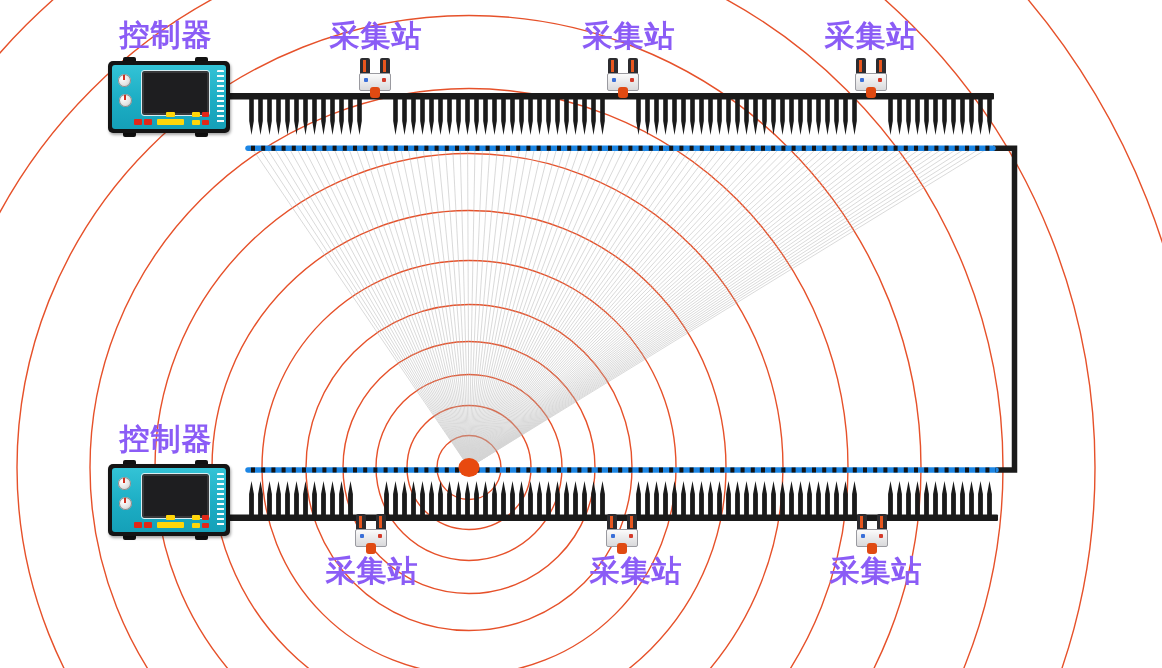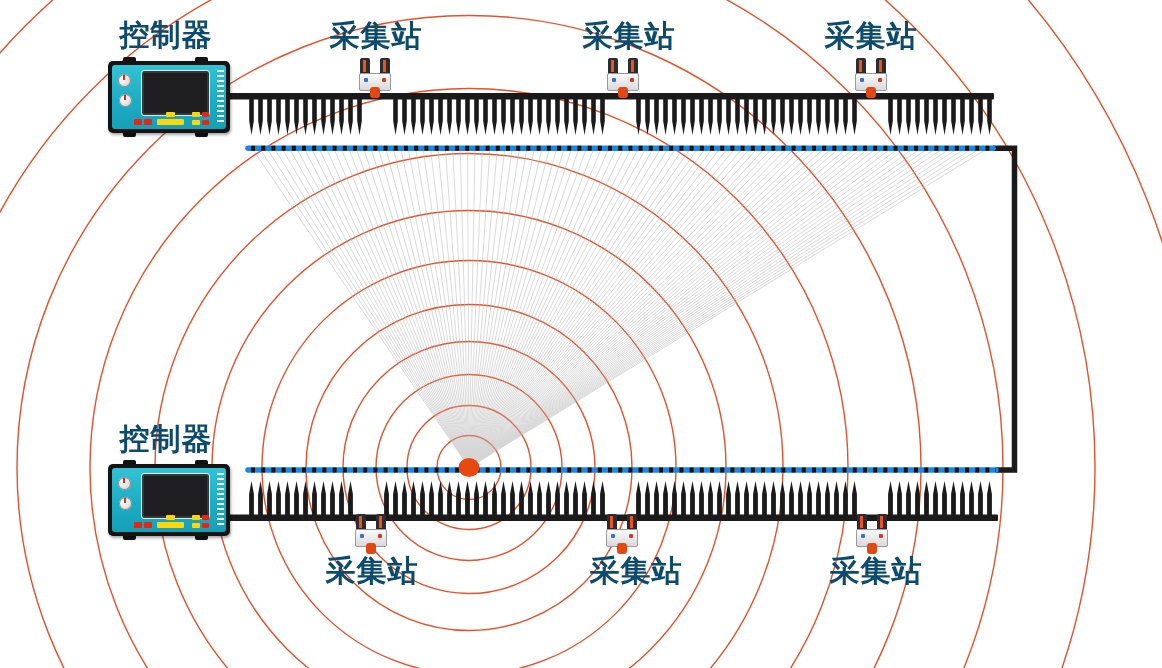--- a/index.html
+++ b/index.html
@@ -13,21 +13,21 @@
   #lineart{position:absolute;left:0;top:0;}
 
   
   .diagram-label{
     position:absolute;
     transform:translateX(-50%);
     white-space:nowrap;
     font-size:30px;
     font-weight:700;
     letter-spacing:1px;
-    color:#0c4a6e;
+    color:#8b5cf6;
     line-height:1;
   }
 
   
   .controller{position:absolute;width:122px;height:80px;}
   .ctrl-foot{position:absolute;width:13px;height:9px;background:#121212;border-radius:2px;}
   .ctrl-foot.tl{left:15px;top:0;} .ctrl-foot.tr{left:87px;top:0;}
   .ctrl-foot.bl{left:15px;bottom:0;} .ctrl-foot.br{left:87px;bottom:0;}
   .ctrl-body{
     position:absolute;left:0;top:4px;right:0;bottom:4px;

